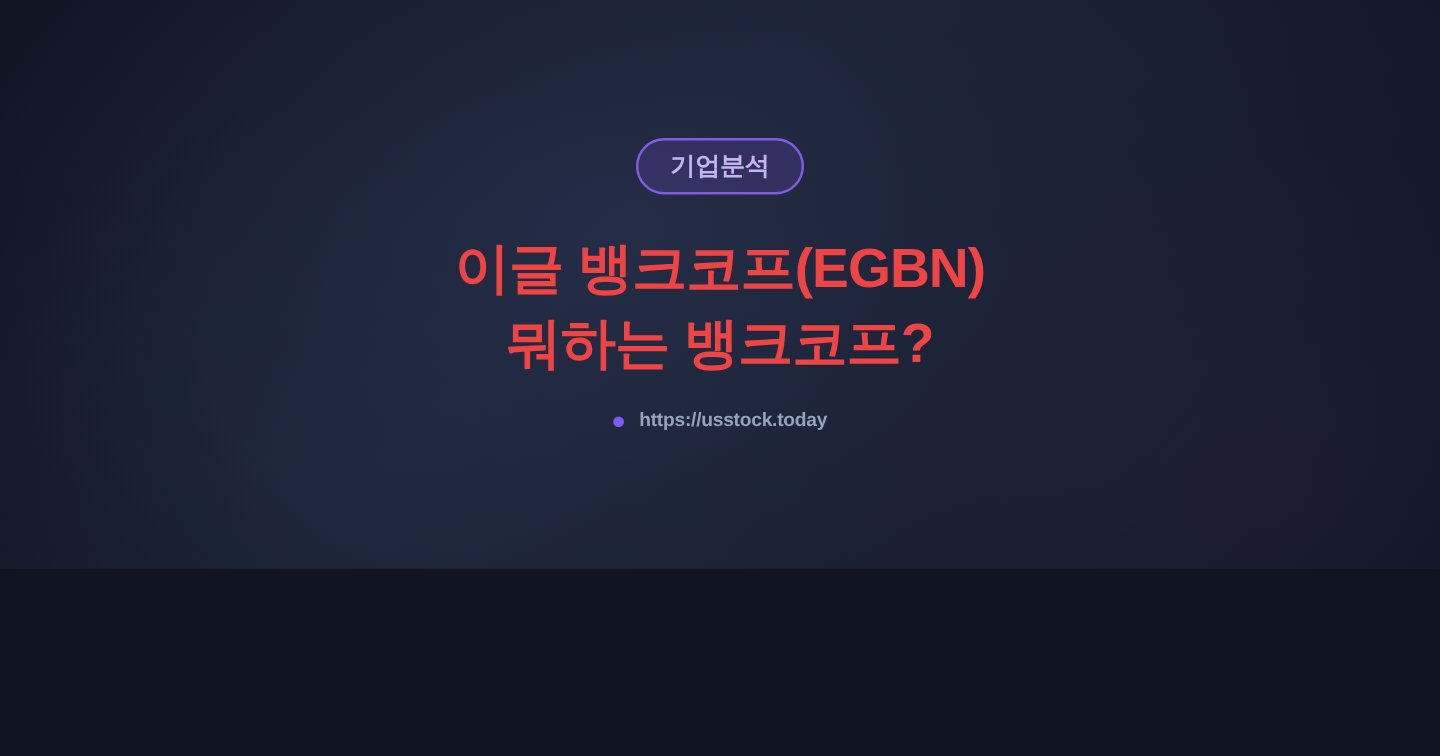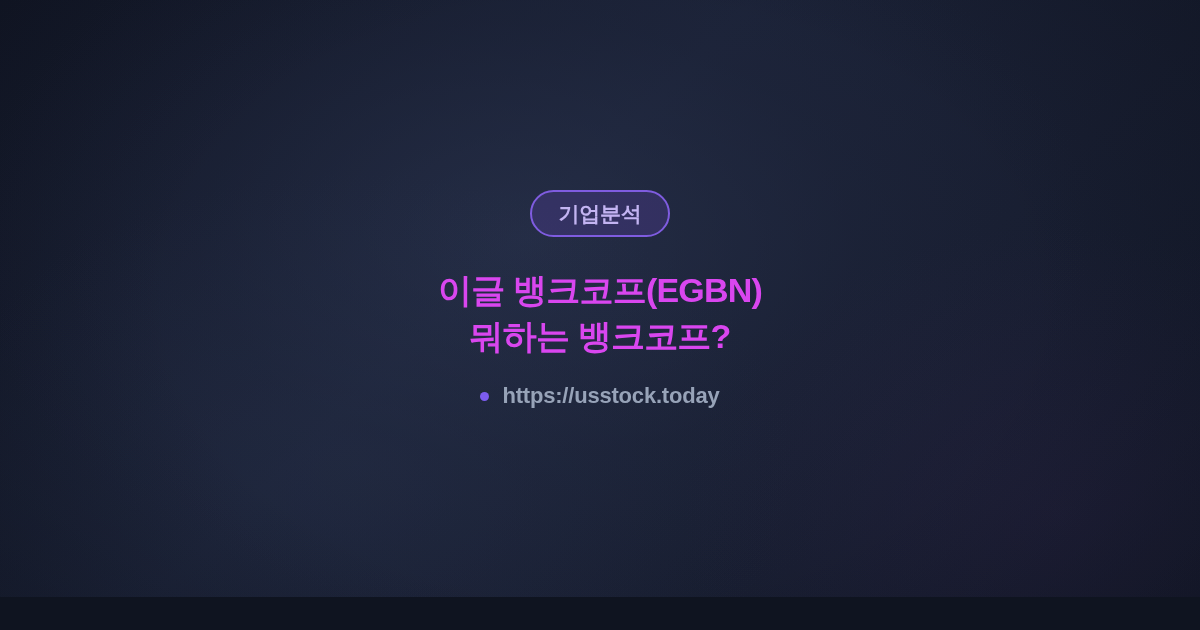--- a/index.html
+++ b/index.html
@@ -11,21 +11,21 @@
   body {
     width: 1200px;
     height: 630px;
     overflow: hidden;
     font-family: "Liberation Sans", "DejaVu Sans", sans-serif;
   }
 
   #og-card {
     position: relative;
     width: 1200px;
-    height: 597px;
+    height: 474px;
     box-sizing: border-box;
     overflow: hidden;
     background-color: #151b2c;
     display: flex;
     flex-direction: column;
     align-items: center;
     justify-content: center;
   }
 
   
@@ -94,23 +94,23 @@
   }
 
   
   .title-block {
     display: flex;
     flex-direction: column;
     align-items: center;
     gap: 0;
   }
   .title-line {
-    font-size: 34px;
+    font-size: 46px;
     font-weight: 700;
-    color: #d946ef;
+    color: #ef4444;
     line-height: 1.36;
     letter-spacing: -0.8px;
     white-space: nowrap;
   }
 
   
   #site-url {
     display: flex;
     align-items: center;
     justify-content: center;
@@ -118,21 +118,21 @@
     margin-top: 26px;
   }
   #site-url .bullet-dot {
     width: 9px;
     height: 9px;
     border-radius: 50%;
     background: #7c5cf0;
     flex: 0 0 auto;
   }
   #site-url .url-text {
-    font-size: 22px;
+    font-size: 16px;
     font-weight: 700;
     color: #97a3b8;
     letter-spacing: -0.2px;
     line-height: 1;
     white-space: nowrap;
   }
 </style>
 </head>
 <body>
 

